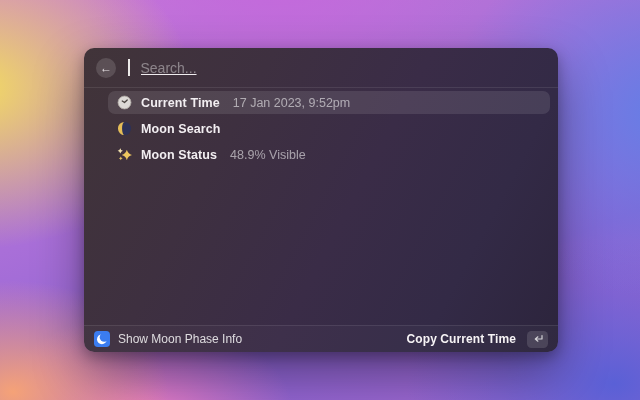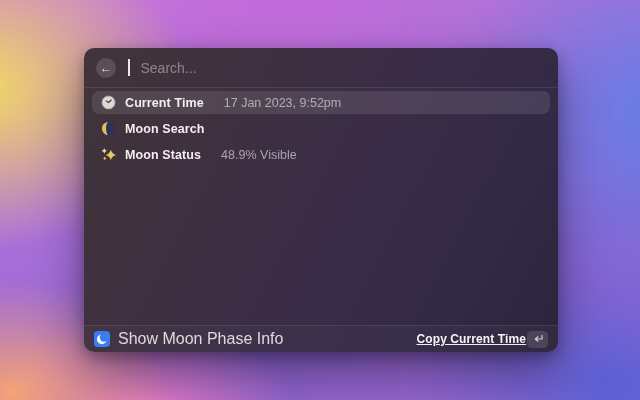--- a/index.html
+++ b/index.html
@@ -34,44 +34,44 @@
   .back-btn {
     width:20px; height:20px; border-radius:50%;
     background:rgba(255,255,255,0.14);
     display:flex; align-items:center; justify-content:center;
     color:#e6e1e4; font-size:12px; line-height:1; cursor:pointer; flex:0 0 20px;
   }
   .caret { width:1.5px; height:17px; background:#eceae9; flex:0 0 1.5px; margin-left:3px; }
   .search-input {
     flex:1; background:transparent; border:none; outline:none;
     font-family:"Liberation Sans", sans-serif;
-    font-size:14px; color:#f0ecef; padding:0; margin-left:2px;
+    font-size:14px; color:#f0ecef; padding:0; margin-left:2px;text-decoration:underline;
   }
   .search-input::placeholder { color:rgba(255,255,255,0.40); }
   
-  .list { flex:1 1 auto; padding:3px 8px 8px 8px; display:flex; flex-direction:column; gap:3px; }
+  .list { flex:1 1 auto; padding:3px 8px 8px 24px; display:flex; flex-direction:column; gap:3px; }
   .row {
     height:23px; flex:0 0 23px; border-radius:7px;
     display:flex; align-items:center; gap:9px; padding:0 9px; cursor:pointer;
   }
   .row.selected { background:rgba(255,255,255,0.10); }
   .row .ic { width:15px; height:15px; flex:0 0 15px; display:flex; }
   .row .title { font-size:12.5px; font-weight:600; color:#f2eef1; white-space:nowrap; letter-spacing:.1px; }
-  .row .subtitle { font-size:12.5px; color:rgba(255,255,255,0.55); white-space:nowrap; margin-left:11px; }
+  .row .subtitle { font-size:12.5px; color:rgba(255,255,255,0.55); white-space:nowrap; margin-left:4px; }
   .spacer { flex:1 1 auto; }
   
   .footer {
     height:27px; flex:0 0 27px;
     border-top:1px solid rgba(255,255,255,0.09);
     background:rgba(255,255,255,0.025);
     display:flex; align-items:center; padding:0 10px; gap:8px;
   }
   .app-icon { width:16px; height:16px; flex:0 0 16px; display:flex; }
-  .footer-label { font-size:16px; color:rgba(255,255,255,0.82);text-align:center; }
-  .footer-action { display:flex; align-items:center; gap:1px; cursor:pointer;text-decoration:underline; }
+  .footer-label { font-size:12px; color:rgba(255,255,255,0.82);text-align:center; }
+  .footer-action { display:flex; align-items:center; gap:11px; cursor:pointer; }
   .action-label { font-size:12px; font-weight:700; color:#f6f3f5; letter-spacing:.1px; }
   .key-badge {
     width:21px; height:17px; border-radius:4.5px;
     background:rgba(255,255,255,0.13);
     display:flex; align-items:center; justify-content:center;
   }
 </style>
 </head>
 <body>
 

